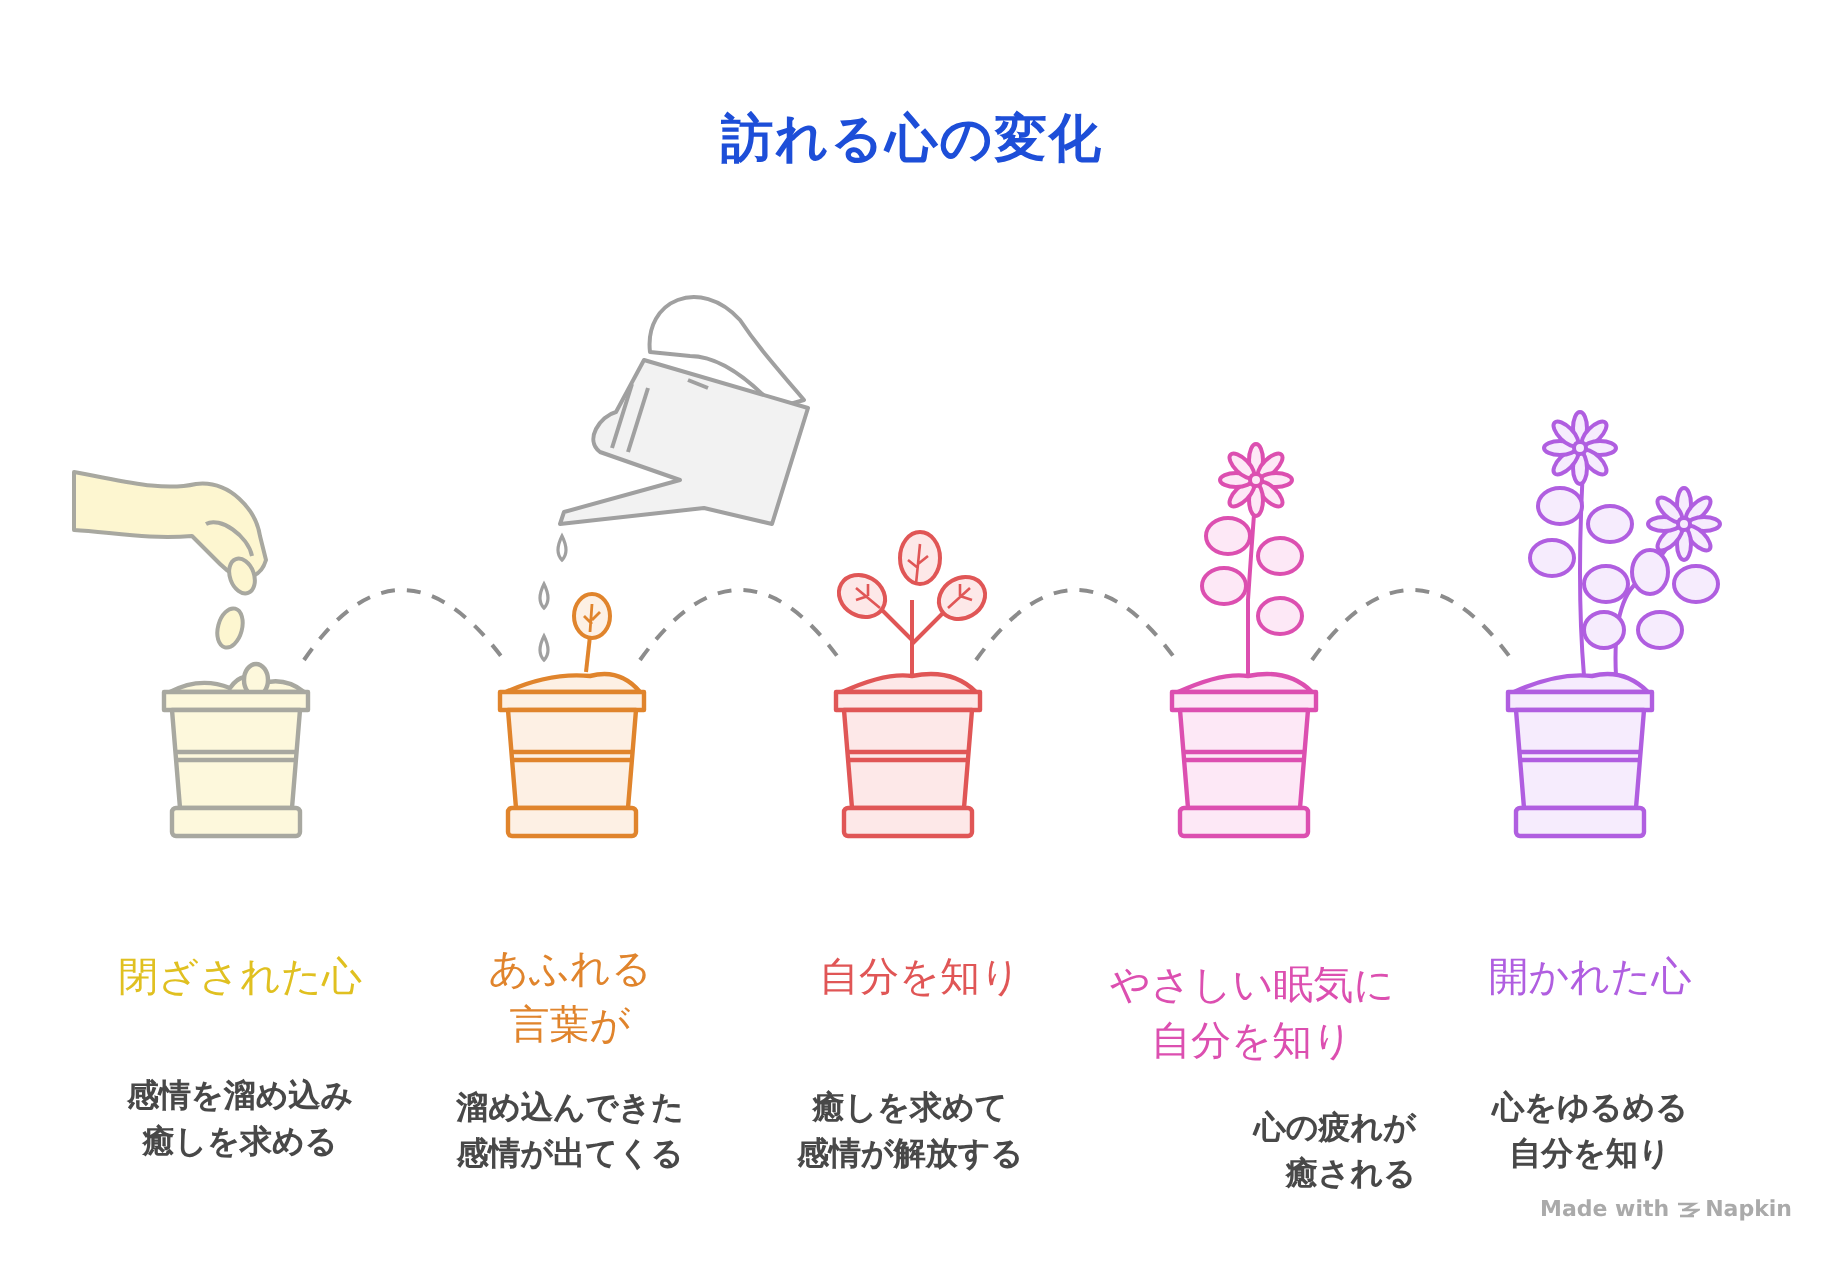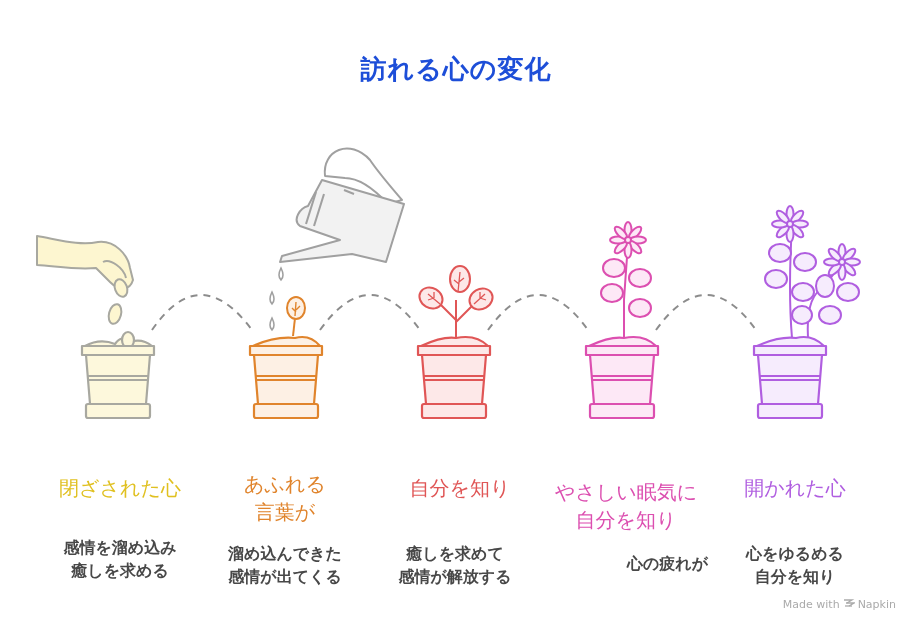--- a/index.html
+++ b/index.html
@@ -6,21 +6,21 @@
     body { width: 912px; height: 632px; position: relative; overflow: hidden;
            font-family: "DejaVu Sans", "Liberation Sans", sans-serif; }
     .title { position: absolute; left: 0; top: 52px; width: 912px; text-align: center;
              font-size: 26px; font-weight: bold; color: #1d4ed8; letter-spacing: 1px; }
     svg.art { position: absolute; left: 0; top: 0; }
     .stage-title { position: absolute; text-align: center; font-size: 20px; font-weight: normal;
                    line-height: 28px; white-space: nowrap; }
     .stage-desc { position: absolute; text-align: center; font-size: 16px; font-weight: bold;
                   line-height: 23px; color: #484848; white-space: nowrap; }
     .credit { position: absolute; right: 16px; top: 598px; font-size: 11px; color: #aaaaaa;
-              display: flex; align-items: flex-start; gap: 3px; }
+              display: flex; align-items: flex-end; gap: 3px; font-weight: bold; }
   </style>
 </head>
 <body>
 
 <div class="title">訪れる心の変化</div>
 
 <svg class="art" width="912" height="632" viewBox="0 0 912 632">
 
   <g fill="none" stroke="#8c8c8c" stroke-width="2" stroke-dasharray="7 6">
     <path d="M152 330 Q 200 260 252 330"></path>
@@ -179,20 +179,21 @@
 <div class="stage-desc" style="left:200px; top:542px; width:170px;">
   <div>溜め込んできた</div>
   <div>感情が出てくる</div>
 </div>
 <div class="stage-desc" style="left:370px; top:542px; width:170px;">
   <div>癒しを求めて</div>
   <div>感情が解放する</div>
 </div>
 <div class="stage-desc" style="left:538px; top:552px; width:170px;text-align:right;">
   <div>心の疲れが</div>
+  <div>癒される</div>
 </div>
 <div class="stage-desc" style="left:710px; top:542px; width:170px;">
   <div>心をゆるめる</div>
   <div>自分を知り</div>
 </div>
 
 <div class="credit">
   <span>Made with</span>
   <svg width="12" height="11" viewBox="0 0 12 11">
     <g stroke="#aaaaaa" stroke-width="1.3" fill="none">

